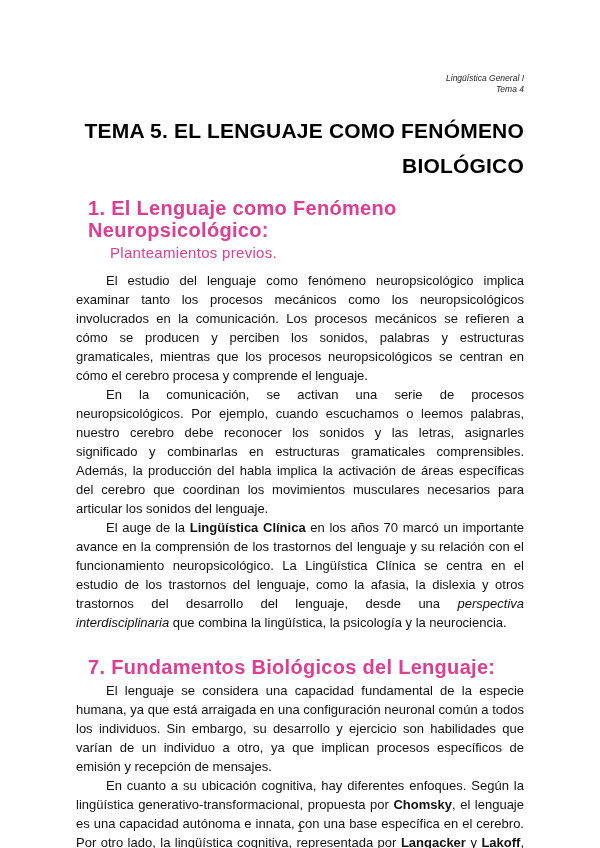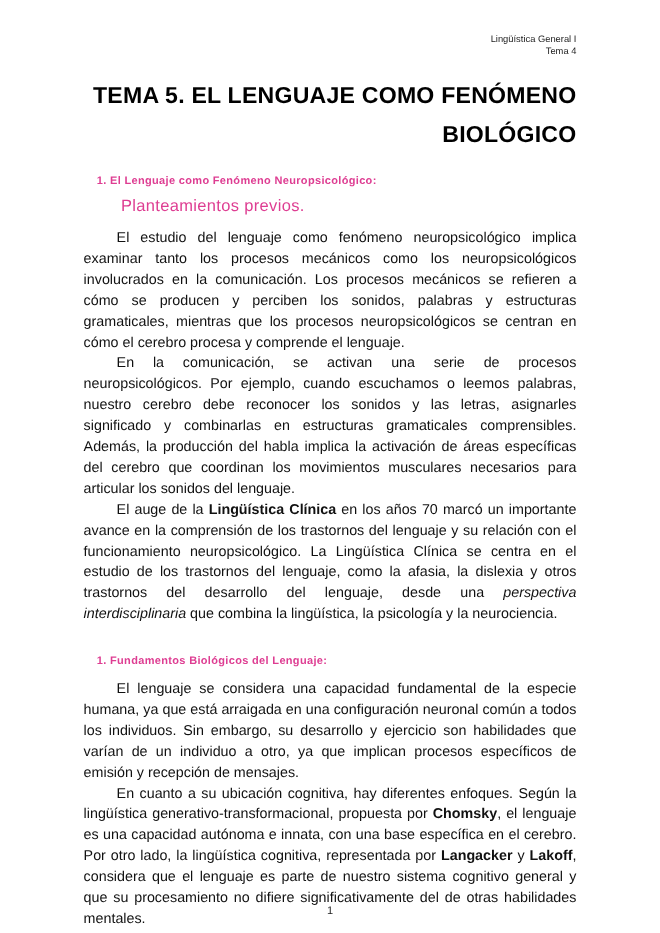--- a/index.html
+++ b/index.html
@@ -19,35 +19,37 @@
     box-sizing: border-box;
     width: 600px;
     height: 848px;
     padding: 30px 76px 40px 76px;
     position: relative;
   }
   .doc-header {
     text-align: right;
     font-size: 8.5px;
     line-height: 11px;
+    font-style: italic;
     color: #222;
+    margin-top: 43px;
   }
   .title {
     margin: 18px 0 6px 0;
     font-size: 21px;
     line-height: 35px;
     font-weight: bold;
     text-align: right;
     color: #000;
     letter-spacing: 0.2px;
   }
   .sec-heading {
     margin: 14px 0 3px 0;
     padding-left: 12px;
-    font-size: 10px;
+    font-size: 20px;
     line-height: 22px;
     font-weight: bold;
     letter-spacing: 0.3px;
     color: var(--heading-accent, #de3d92);
   }
   .sec-subheading {
     margin: 0 0 9px 0;
     padding-left: 34px;
     font-size: 15px;
     line-height: 18px;
@@ -97,21 +99,21 @@
 
   <section class="section-1">
     <h2 class="sec-heading">1. El Lenguaje como Fenómeno Neuropsicológico:</h2>
     <h3 class="sec-subheading">Planteamientos previos.</h3>
     <p class="body-par"><span>El estudio del lenguaje como fenómeno neuropsicológico implica examinar tanto los procesos mecánicos como los neuropsicológicos involucrados en la comunicación. Los procesos mecánicos se refieren a cómo se producen y perciben los sonidos, palabras y estructuras gramaticales, mientras que los procesos neuropsicológicos se centran en cómo el cerebro procesa y comprende el lenguaje.</span></p>
     <p class="body-par"><span>En la comunicación, se activan una serie de procesos neuropsicológicos. Por ejemplo, cuando escuchamos o leemos palabras, nuestro cerebro debe reconocer los sonidos y las letras, asignarles significado y combinarlas en estructuras gramaticales comprensibles. Además, la producción del habla implica la activación de áreas específicas del cerebro que coordinan los movimientos musculares necesarios para articular los sonidos del lenguaje.</span></p>
     <p class="body-par"><span>El auge de la </span><span style="font-weight: bold;">Lingüística Clínica</span><span> en los años 70 marcó un importante avance en la comprensión de los trastornos del lenguaje y su relación con el funcionamiento neuropsicológico. La Lingüística Clínica se centra en el estudio de los trastornos del lenguaje, como la afasia, la dislexia y otros trastornos del desarrollo del lenguaje, desde una </span><span style="font-style: italic;">perspectiva interdisciplinaria</span><span> que combina la lingüística, la psicología y la neurociencia.</span></p>
   </section>
 
   <section class="section-2">
-    <h2 class="sec-heading">1. Fundamentos Biológicos del Lenguaje:</h2>
+    <h2 class="sec-heading">7. Fundamentos Biológicos del Lenguaje:</h2>
     <p class="body-par"><span>El lenguaje se considera una capacidad fundamental de la especie humana, ya que está arraigada en una configuración neuronal común a todos los individuos. Sin embargo, su desarrollo y ejercicio son habilidades que varían de un individuo a otro, ya que implican procesos específicos de emisión y recepción de mensajes.</span></p>
     <p class="body-par"><span>En cuanto a su ubicación cognitiva, hay diferentes enfoques. Según la lingüística generativo-transformacional, propuesta por </span><span style="font-weight: bold;">Chomsky</span><span>, el lenguaje es una capacidad autónoma e innata, con una base específica en el cerebro. Por otro lado, la lingüística cognitiva, representada por </span><span style="font-weight: bold;">Langacker</span><span> y </span><span style="font-weight: bold;">Lakoff</span><span>, considera que el lenguaje es parte de nuestro sistema cognitivo general y que su procesamiento no difiere significativamente del de otras habilidades mentales.</span></p>
 
     <h4 class="subsec-heading">APARATO FONADOR HUMANO</h4>
     <p class="body-par"><span>La </span><span style="font-weight: bold;">laringe</span><span> está formada por tres cartílagos que envuelven las dos cuerdas vocales. Cuando no hablamos, las cuerdas vocales están relajadas y la laringe se encuentra abierta para dejar pasar el aire. Al hablar, las cuerdas vocales se tensan y se acercan, permitiendo</span></p>
   </section>
 
   <div class="page-footer">1</div>
 
 </div>

